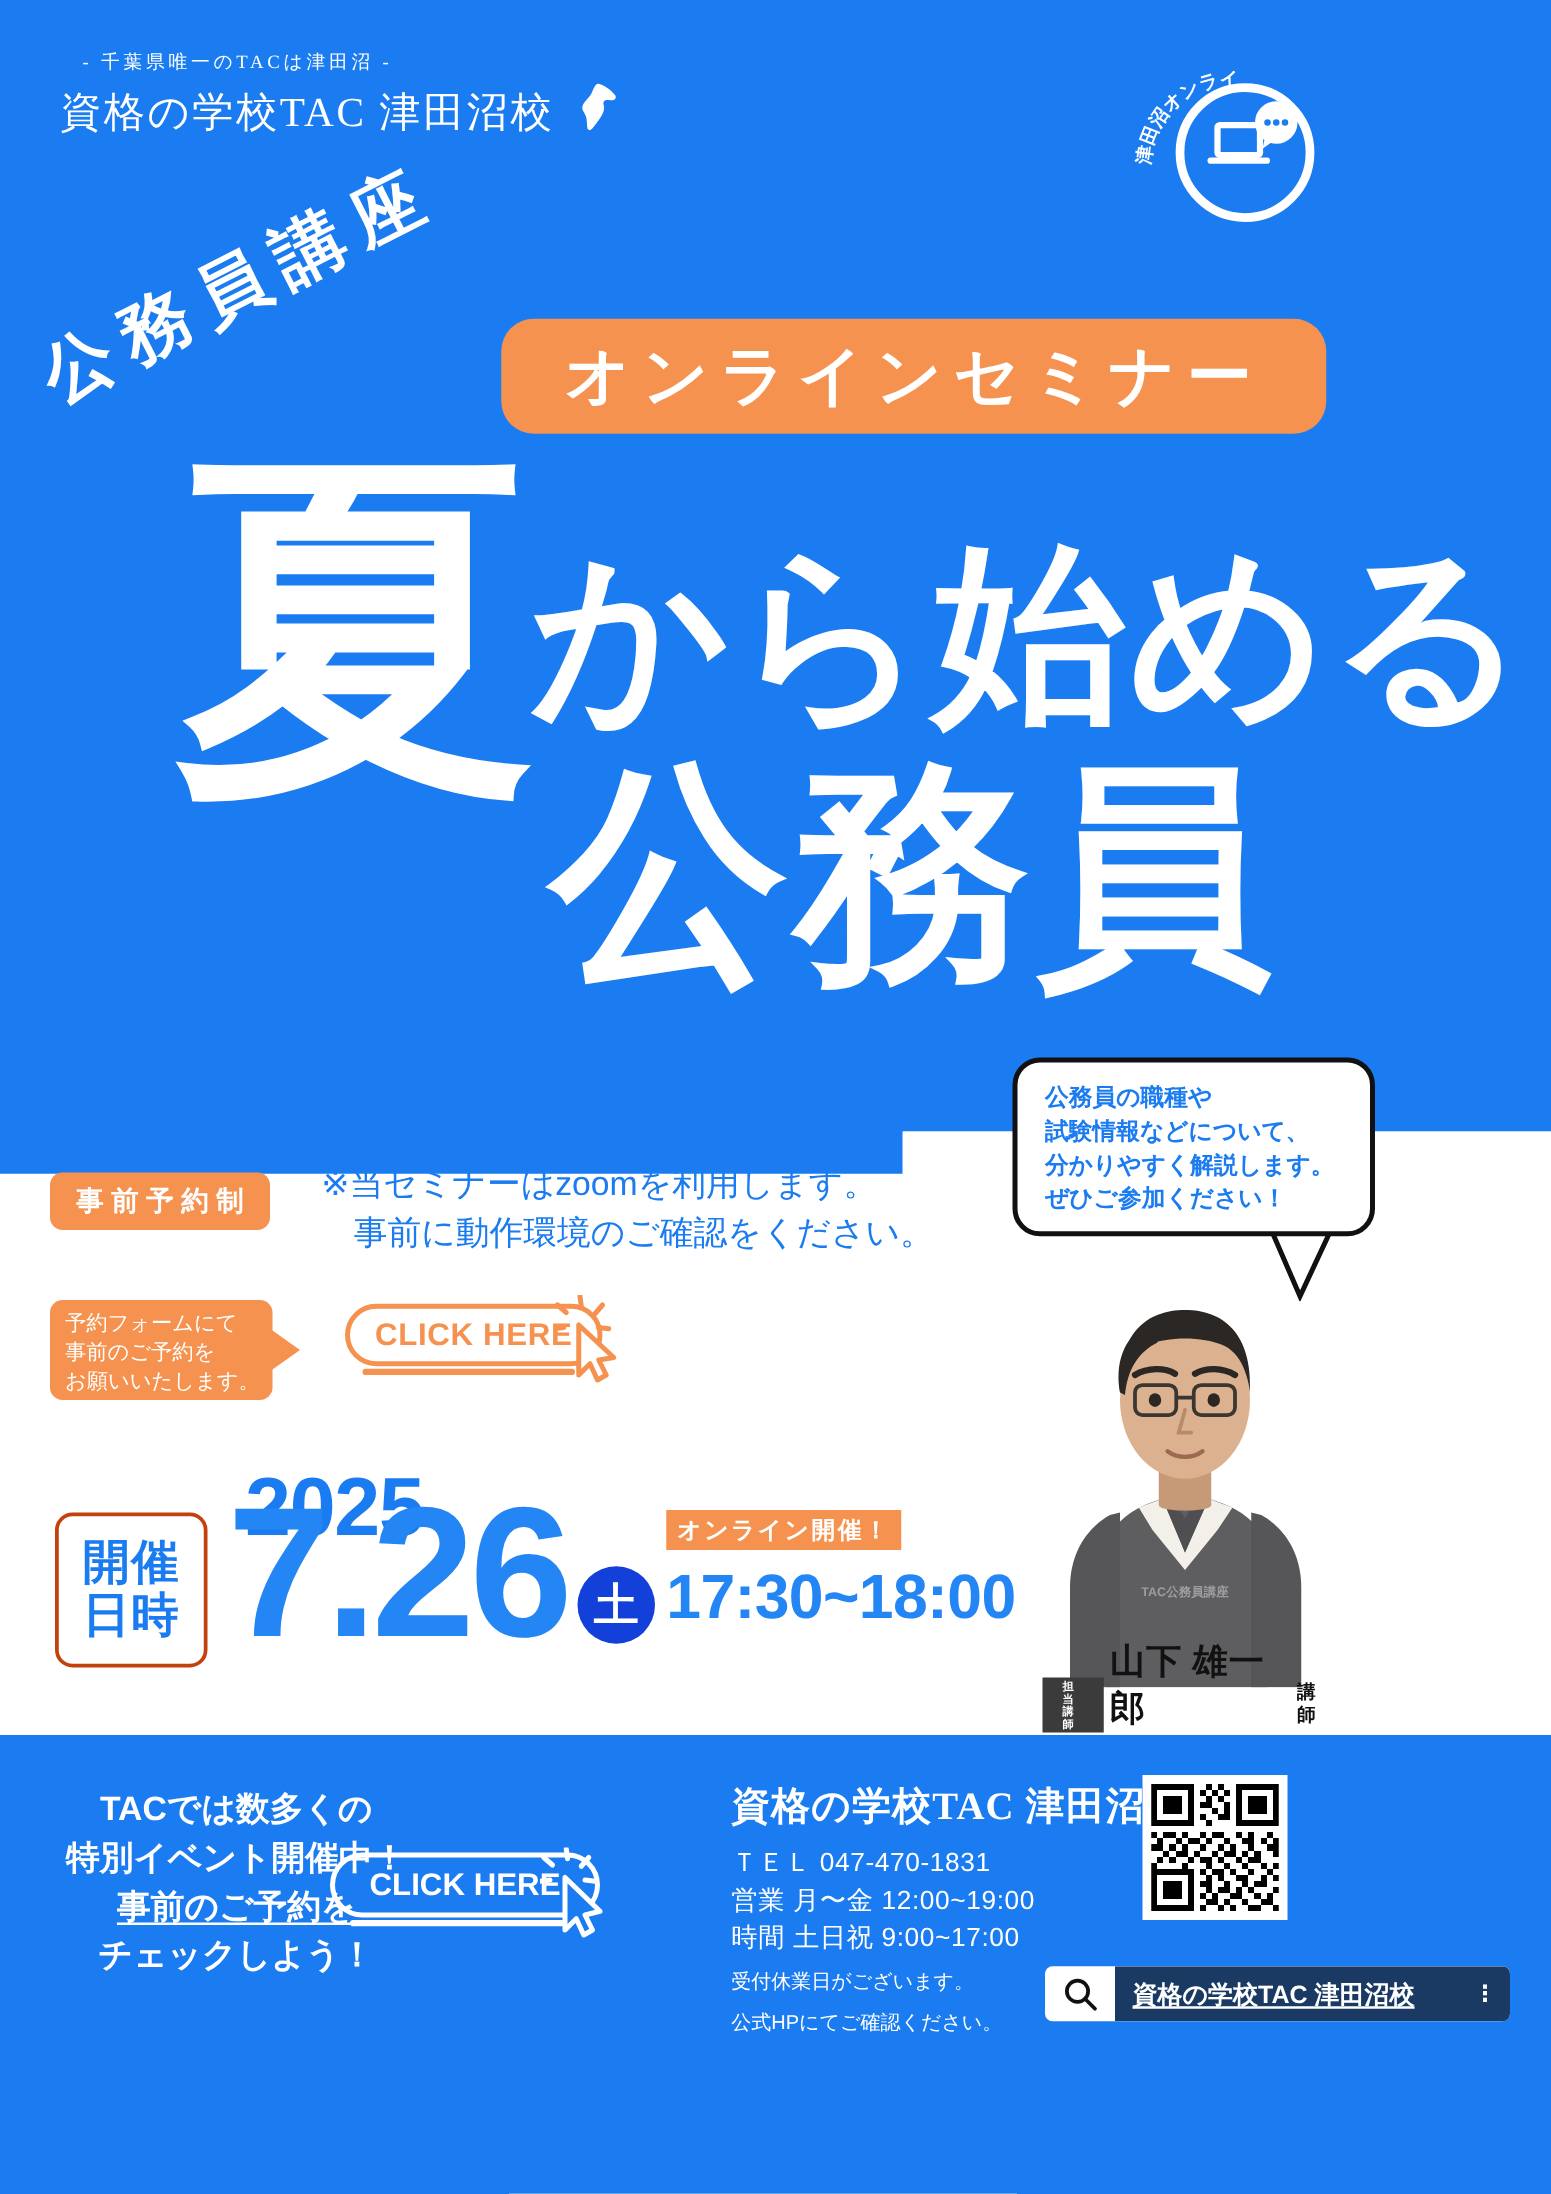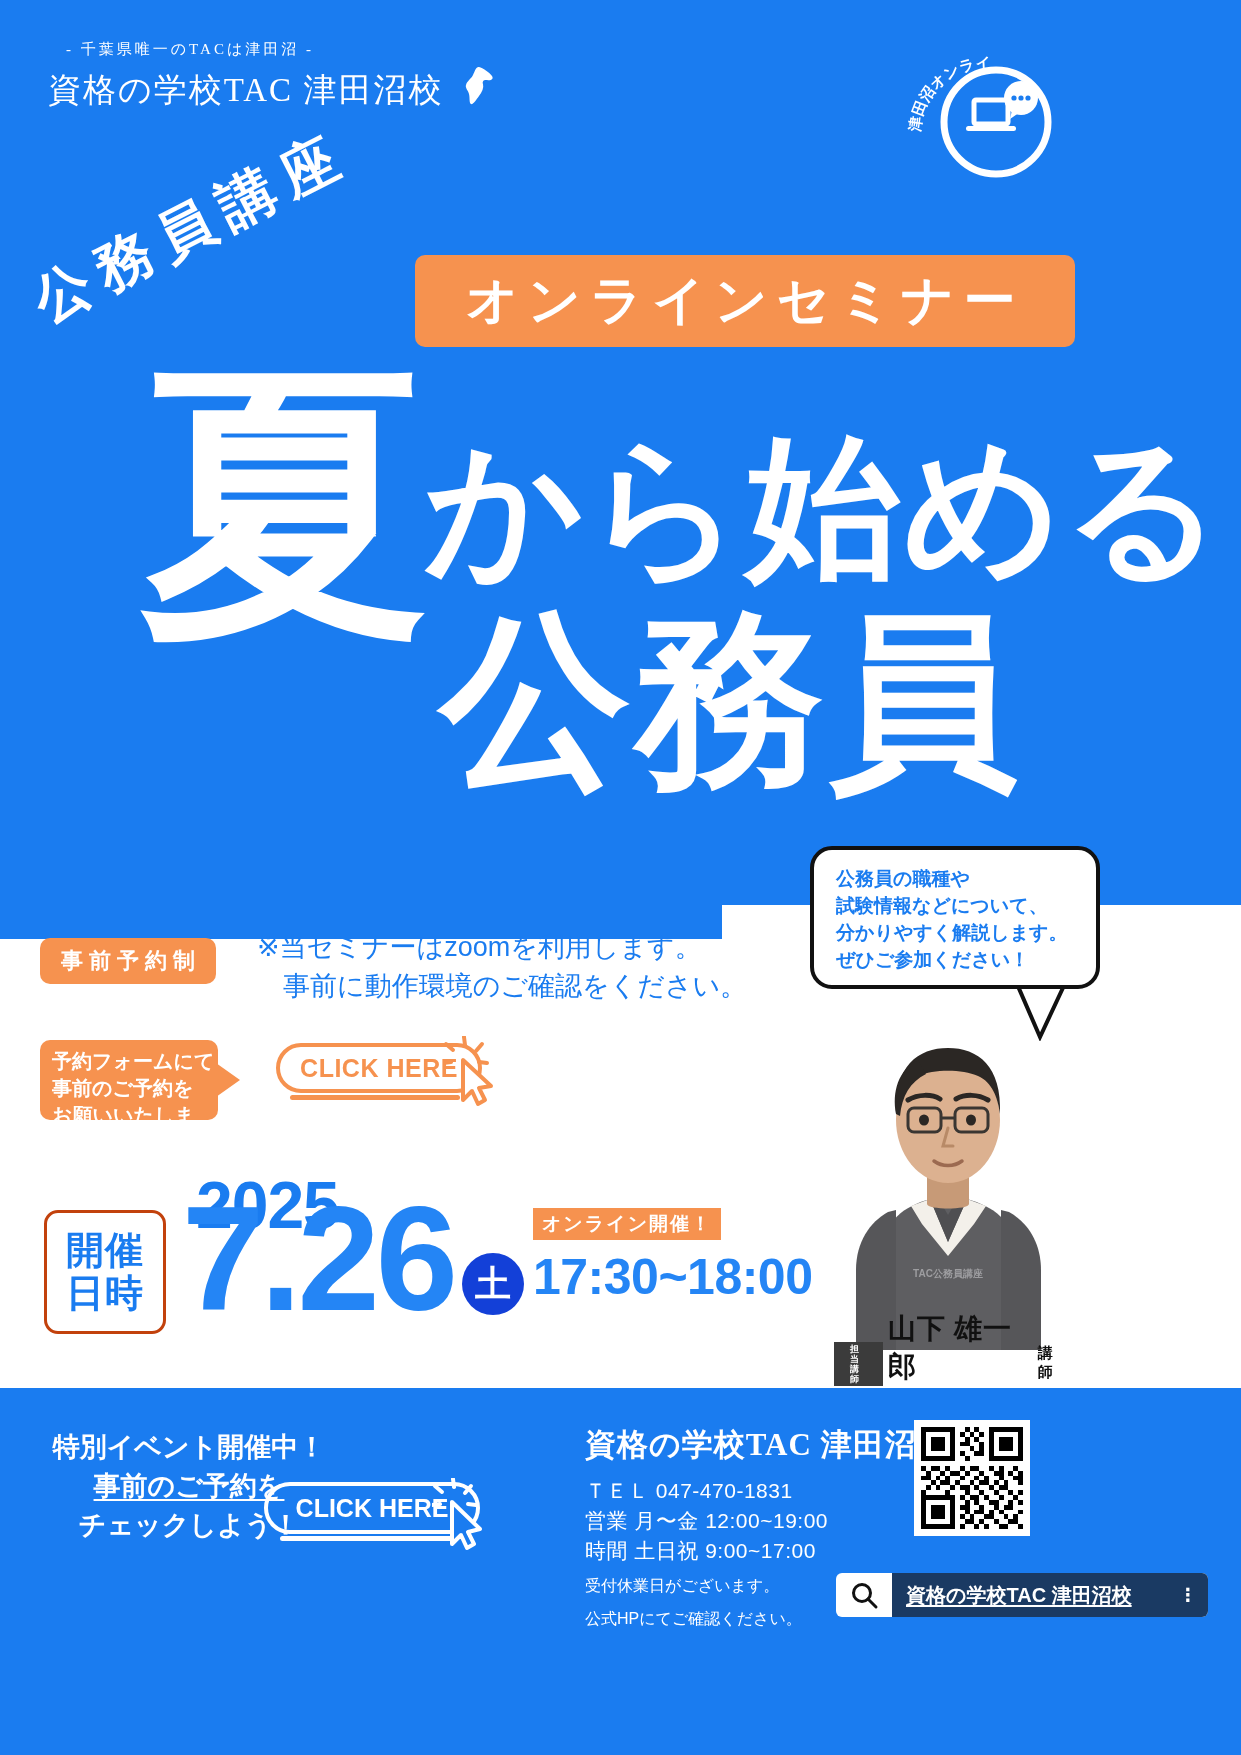--- a/index.html
+++ b/index.html
@@ -47,22 +47,22 @@
   .diag-title {
     position:absolute; left:20px; top:272px;
     color:#fff; font-size:57px; font-weight:700;
     letter-spacing:12px; white-space:nowrap;
     transform:rotate(-27deg); transform-origin:left top;
     font-family:"Liberation Sans","DejaVu Sans",sans-serif;
   }
 
   
   .seminar-pill {
-    position:absolute; left:415px; top:255px; width:660px; height:92px;
-    background:#f6924f; border-radius:10px;
+    position:absolute; left:401px; top:255px; width:660px; height:92px;
+    background:#f6924f; border-radius:26px;
     display:flex; align-items:center; justify-content:center;
     color:#fff; font-size:52px; font-weight:700; letter-spacing:9px;
   }
 
   
   .hero-natsu {
     position:absolute; left:140px; top:370px;
     color:#fff; font-size:290px; font-weight:900; line-height:0.92;
     letter-spacing:0px;
   }
@@ -101,21 +101,21 @@
   .zoom-note {
     position:absolute; left:257px; top:928px;
     color:#1a7cf0; font-size:27px; line-height:1.45; font-weight:400;
   }
   .zoom-note .ln2 { padding-left:26px; display:block; }
 
   
   .callout-orange {
     position:absolute; left:40px; top:1040px; width:178px; height:80px;
     background:#f6924f; border-radius:10px; color:#fff;
-    font-size:20px; font-weight:700; line-height:1.34;
+    font-size:17px; font-weight:400; line-height:1.34;
     padding:8px 0 0 12px;
   }
   .callout-arrow {
     position:absolute; left:216px; top:1063px;
     width:0;height:0;border-top:17px solid transparent;
     border-bottom:17px solid transparent;border-left:24px solid #f6924f;
   }
   .click-pill-1 {
     position:absolute; left:276px; top:1043px; width:206px; height:50px;
     border:4px solid #f6924f; border-radius:26px;
@@ -381,20 +381,21 @@
         <span>講師</span>
       </span>
       <span class="np-name">山下 雄一郎</span>
       <span class="np-suffix">講師</span>
     </div>
   </div>
 
   <div class="footer"></div>
 
   <div class="foot-left">
+    <div>TACでは数多くの</div>
     <div>特別イベント開催中！</div>
     <div class="u">事前のご予約を</div>
     <div>チェックしよう！</div>
   </div>
 
   <div class="click-pill-2">CLICK HERE</div>
   <div class="click-underline-2"></div>
   <div class="cursor-2">
     <svg width="58" height="74" viewBox="0 0 58 74">
       <g stroke="#ffffff" stroke-width="4" stroke-linecap="round">

